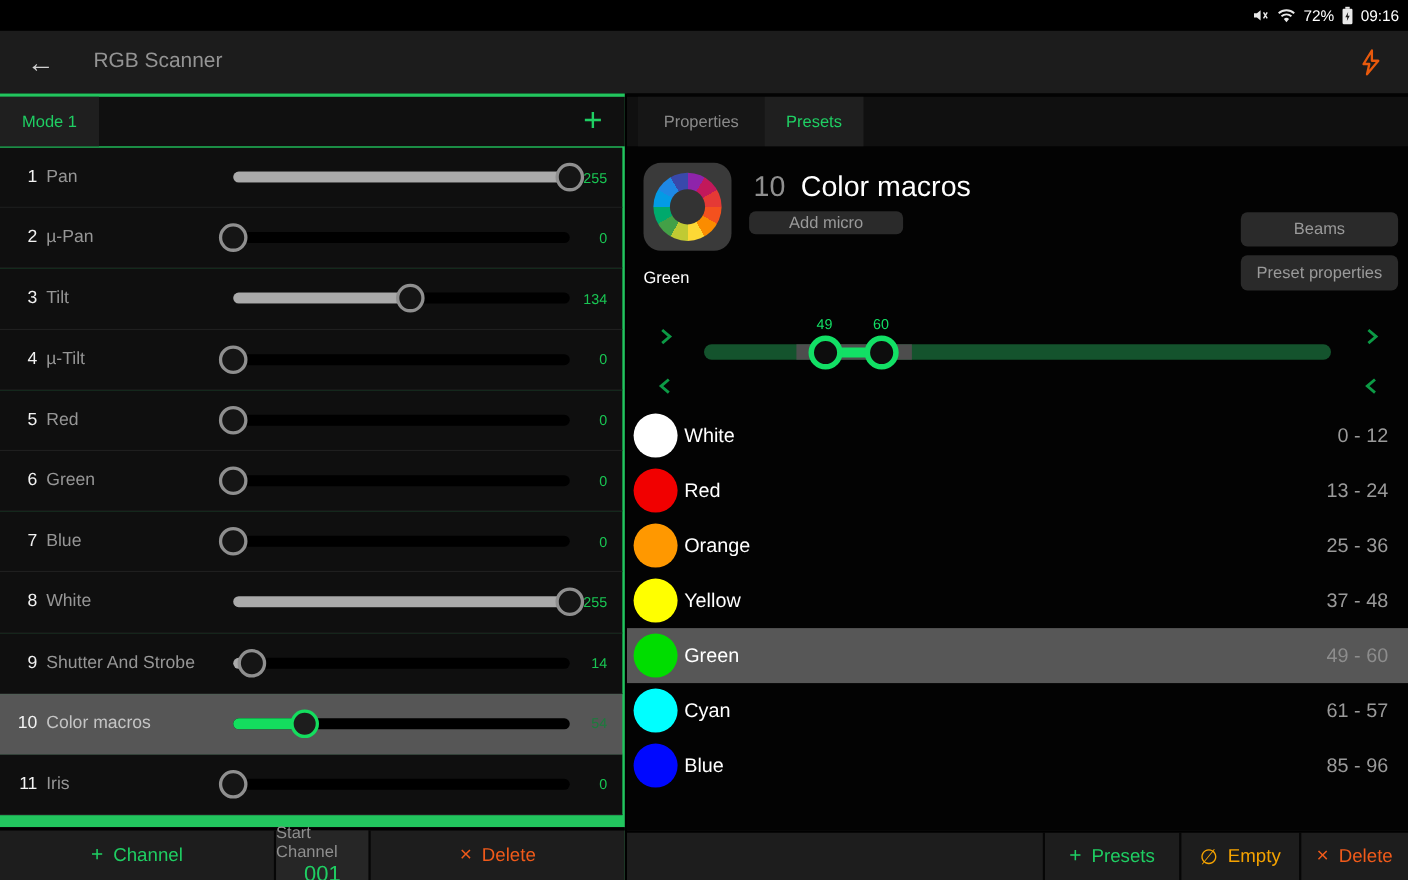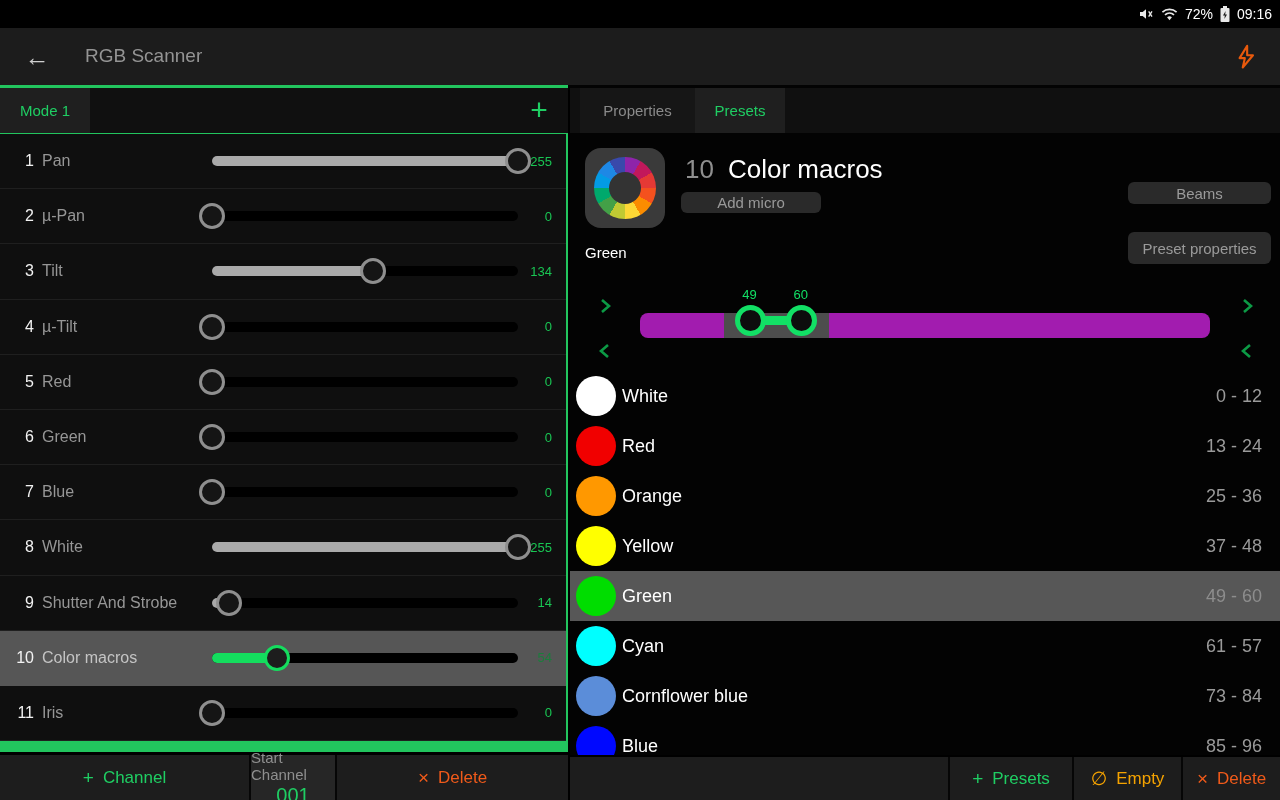--- a/index.html
+++ b/index.html
@@ -72,29 +72,29 @@
     background:conic-gradient(#8e24aa 0 30deg,#c2185b 30deg 60deg,#e53935 60deg 90deg,
       #f4511e 90deg 120deg,#fb8c00 120deg 150deg,#fdd835 150deg 180deg,#c0ca33 180deg 210deg,
       #43a047 210deg 240deg,#00a96c 240deg 270deg,#039be5 270deg 300deg,#1e88e5 300deg 330deg,
       #3949ab 330deg 360deg); }
   .wheel-hole { position:absolute; left:24px; top:24px; width:32px; height:32px; border-radius:50%; background:#333; }
   .preset-num { position:absolute; left:115px; top:69px; font-size:26px; color:#8f8f8f; }
   .preset-title { position:absolute; left:158px; top:69px; font-size:26px; color:#fff; }
   .btn { position:absolute; background:#2a2a2a; border-radius:6px; color:#9a9a9a; font-size:15px;
     display:flex; align-items:center; justify-content:center; cursor:pointer; }
   .add-micro { left:111px; top:107px; width:140px; height:21px; }
-  .beams { right:9px; top:97px; width:143px; height:22px; }
+  .beams { right:9px; top:108px; width:143px; height:31px; }
   .preset-props { right:9px; top:147px; width:143px; height:32px; }
   .sel-name { position:absolute; left:15px; top:159px; font-size:15px; color:#fff; }
 
   
   .range-wrap { position:absolute; left:0; right:0; top:188px; height:95px; }
   .chev { position:absolute; width:18px; height:18px; cursor:pointer; }
-  .range-track { position:absolute; left:70px; width:570px; top:40px; height:25px; border-radius:8px;
-    background:#a21caf; }
+  .range-track { position:absolute; left:70px; width:570px; top:40px; height:14px; border-radius:8px;
+    background:#14532d; }
   .range-gray { position:absolute; top:0; bottom:0; background:#4d4d4d; }
   .range-conn { position:absolute; top:3px; height:9px; background:#12e065; border-radius:4px; }
   .range-thumb { position:absolute; top:-8px; width:31px; height:31px; border-radius:50%;
     background:#0d0d0d; border:5px solid #12e065; cursor:pointer; }
   .range-label { position:absolute; top:14px; width:40px; text-align:center; color:#12e065; font-size:13px; }
 
   
   .preset-list { position:absolute; left:0; right:0; top:286px; bottom:45px; overflow:hidden; }
   .p-row { position:relative; height:50px; display:flex; align-items:center; cursor:pointer; }
   .p-row.selected { background:#575757; }
@@ -350,25 +350,20 @@
       <span class="p-swatch" style="background: rgb(0, 221, 0);"></span>
       <span class="p-name">Green</span>
       <span class="p-range">49 - 60</span>
     </div>
         <div class="p-row">
       <span class="p-swatch" style="background: rgb(0, 255, 255);"></span>
       <span class="p-name">Cyan</span>
       <span class="p-range">61 - 57</span>
     </div>
         <div class="p-row">
-      <span class="p-swatch" style="background: rgb(91, 141, 217);"></span>
-      <span class="p-name">Cornflower blue</span>
-      <span class="p-range">73 - 84</span>
-    </div>
-        <div class="p-row">
       <span class="p-swatch" style="background: rgb(0, 8, 255);"></span>
       <span class="p-name">Blue</span>
       <span class="p-range">85 - 96</span>
     </div>
       </div>
 
     <div class="footer right-footer">
       <div class="rf-spacer"></div>
       <div class="f-div"></div>
       <div class="f-sec f-green rf-presets">

